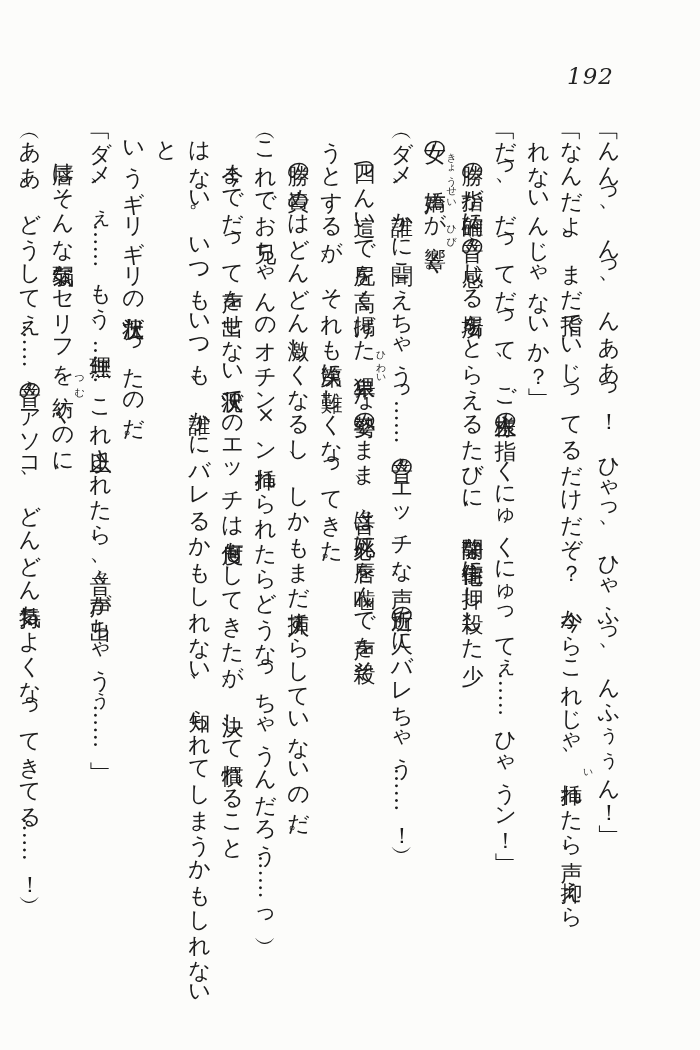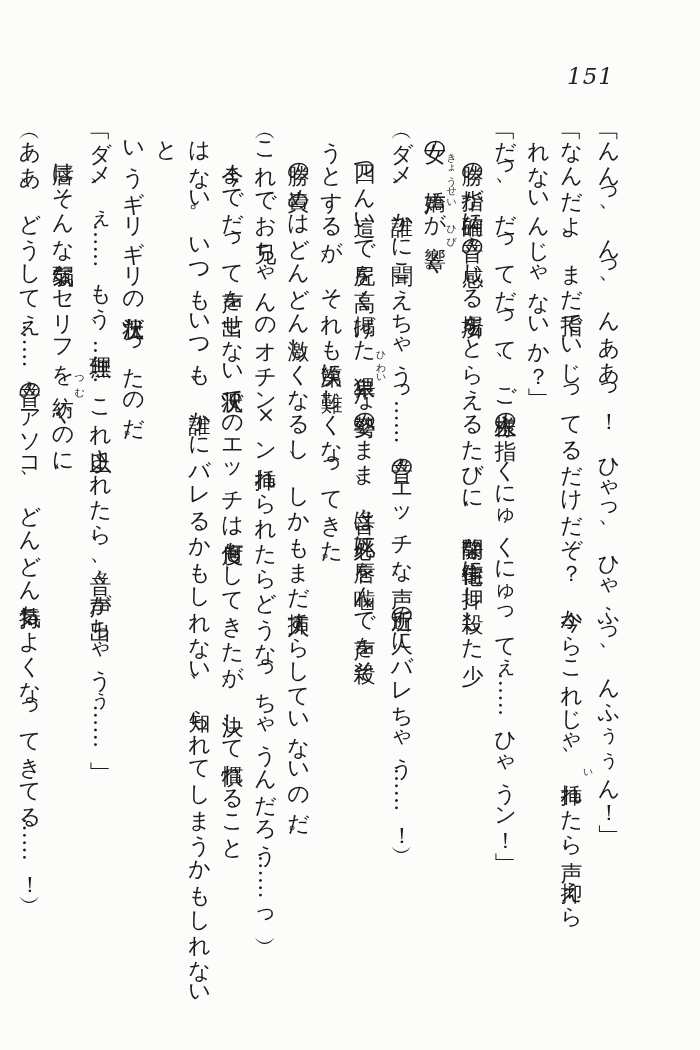--- a/index.html
+++ b/index.html
@@ -45,21 +45,21 @@
   rt {
     font-size: 10px;
     letter-spacing: 0;
     color: #2a2a2a;
   }
 </style>
 </head>
 <body>
 
 <div class="page">
-  <div class="page-number">151</div>
+  <div class="page-number">192</div>
   <div class="text-block" id="text-block">
       <div class="text-line"><span>「んんっ、んっ、んああっ！　ひゃっ、ひゃふっ、んふぅぅん！」</span></div>
       <div class="text-line"><span>「なんだよ、まだ指でいじってるだけだぞ？　今からこれじゃ、</span><ruby>挿<rt>い</rt></ruby><span>れたら声、抑えら</span></div>
       <div class="text-line"><span>れないんじゃないか？」</span></div>
       <div class="text-line"><span>「だっ、だってだって、ご主人様の指、くにゅくにゅってぇ……ひゃうン！」</span></div>
       <div class="text-line"><span>　勝の指が的確に音々の感じる場所をとらえるたびに、閑静な住宅街に押し殺した少</span></div>
       <div class="text-line"><span>女の</span><ruby>嬌声<rt>きょうせい</rt></ruby><span>が</span><ruby>響<rt>ひび</rt></ruby><span>く。</span></div>
       <div class="text-line"><span>（ダメ、誰かに聞こえちゃうっ……音々のエッチな声、近所の人にバレちゃう……！）</span></div>
       <div class="text-line"><span>　四つん這いで尻を高く掲げた</span><ruby>卑猥<rt>ひわい</rt></ruby><span>な姿勢のまま、音々は必死に唇を噛んで声を殺そ</span></div>
       <div class="text-line"><span>うとするが、それも次第に難しくなってきた。</span></div>

